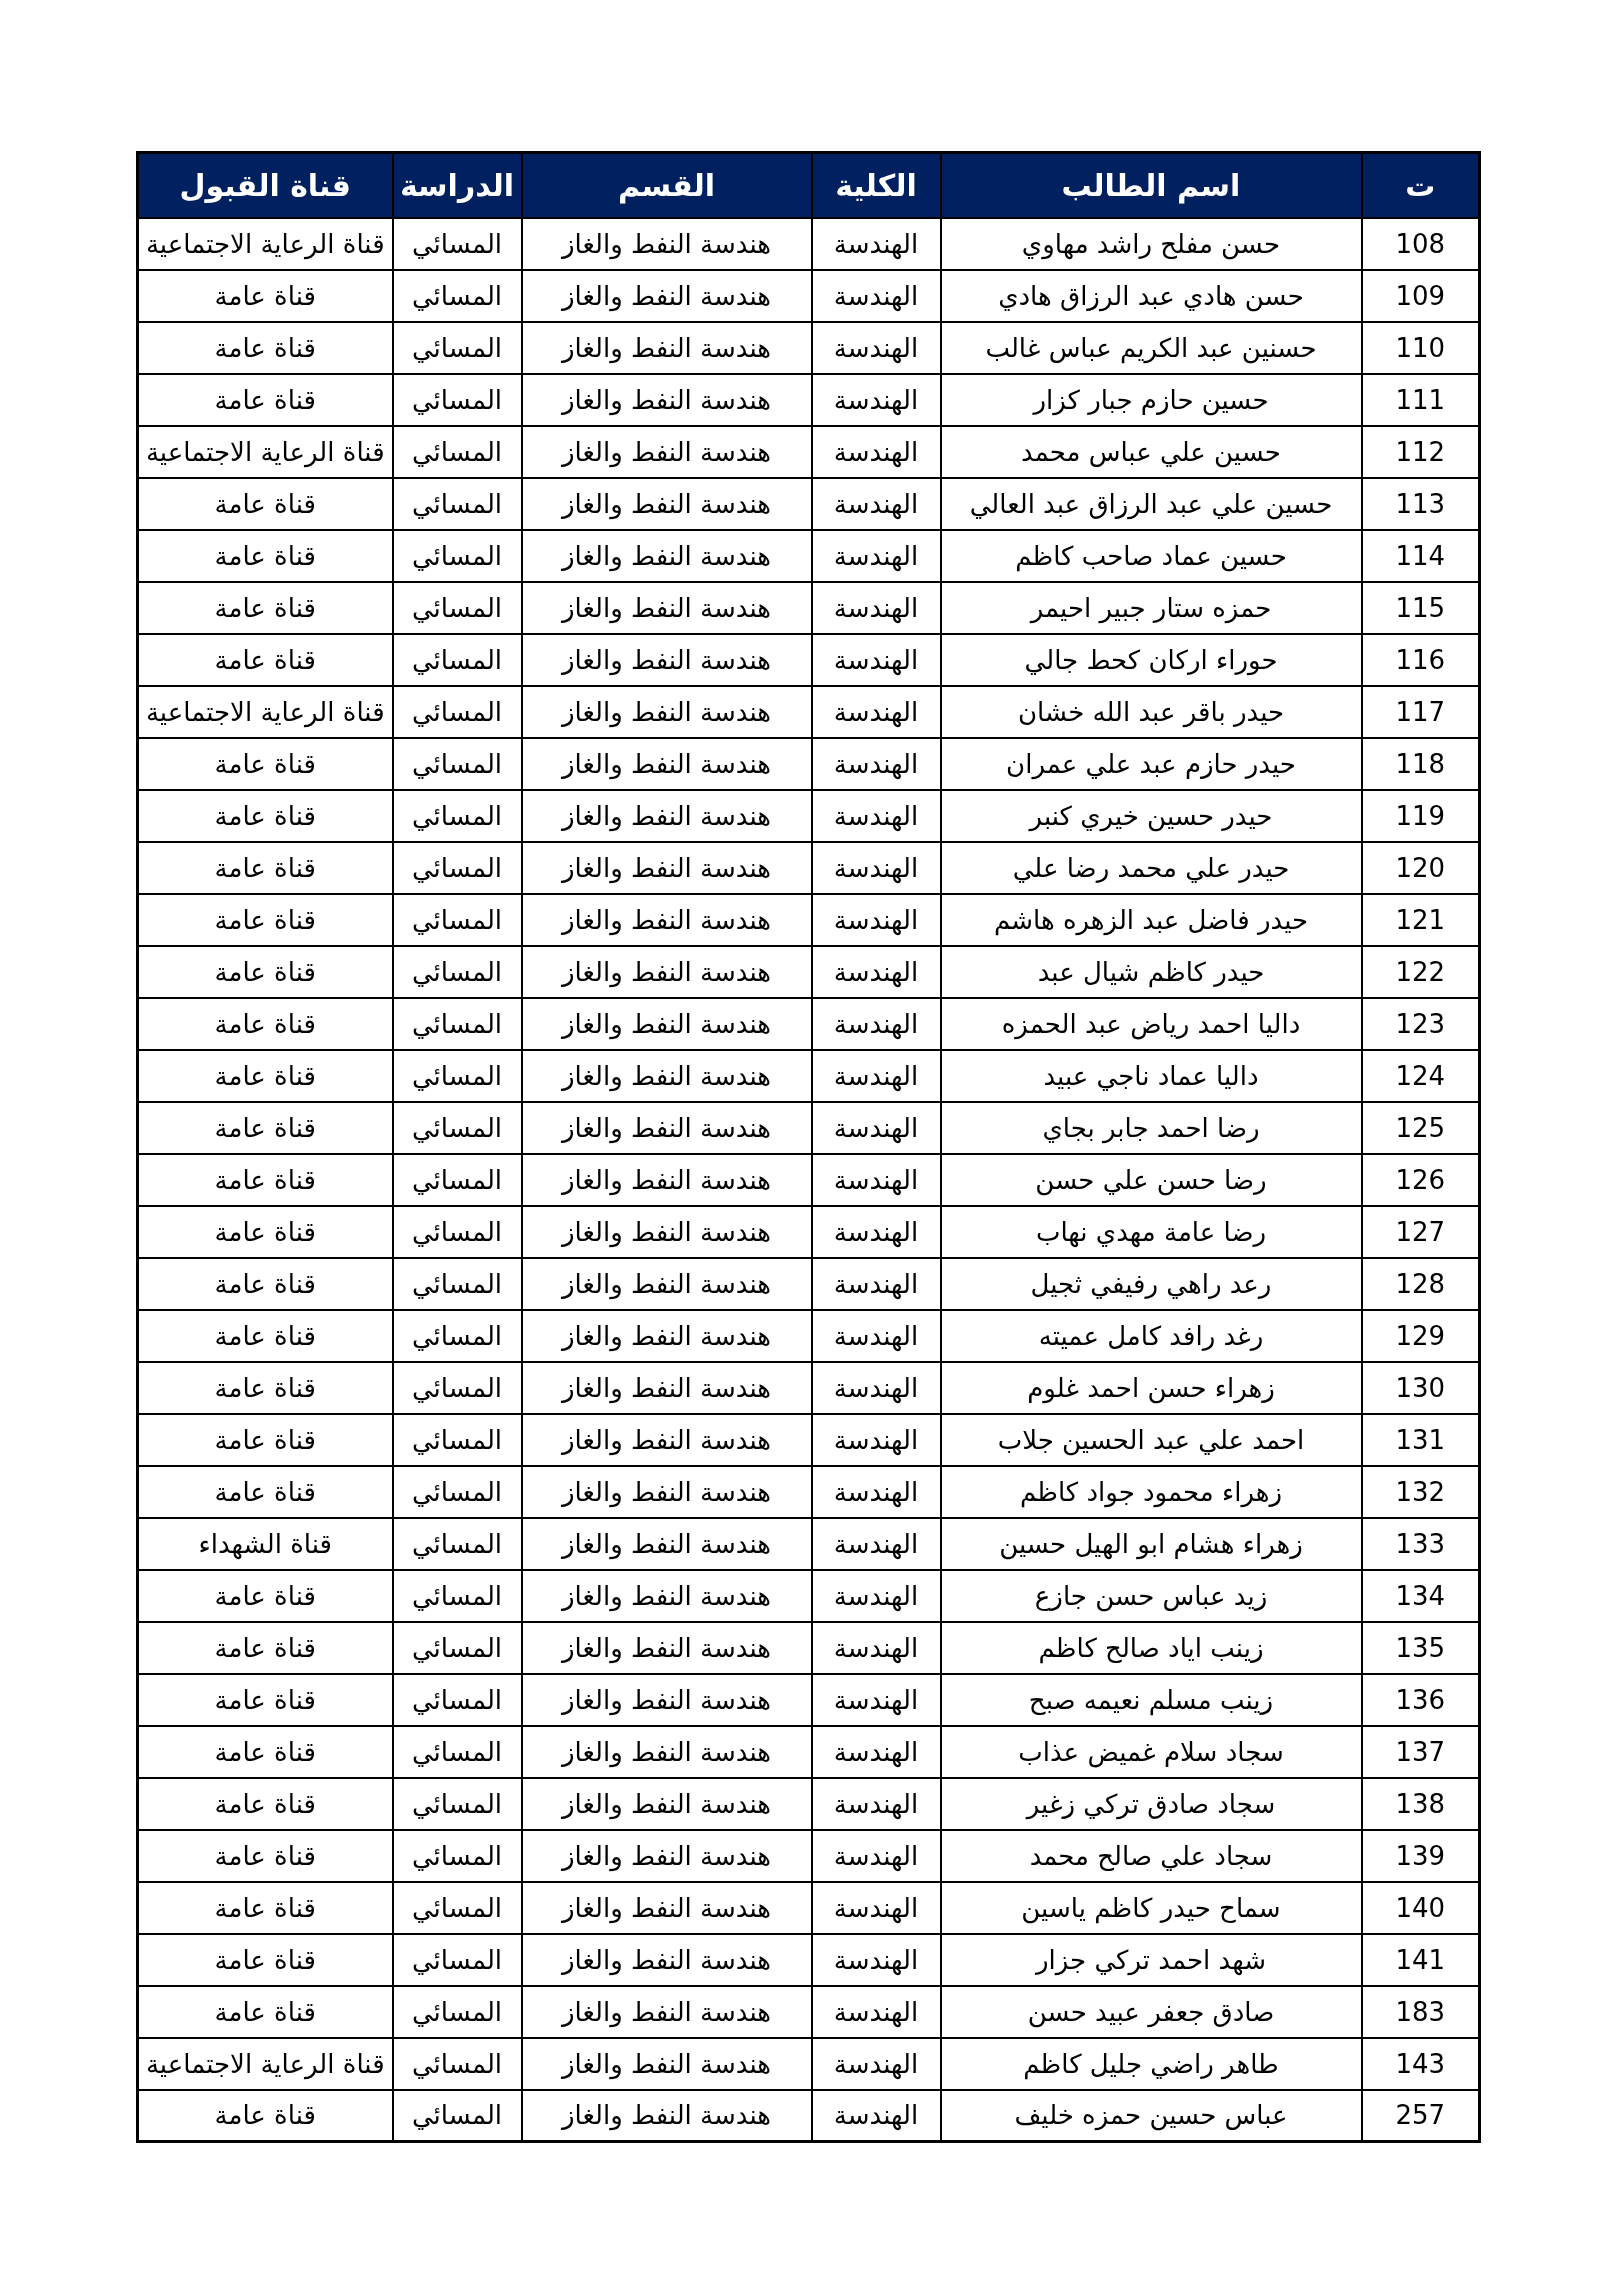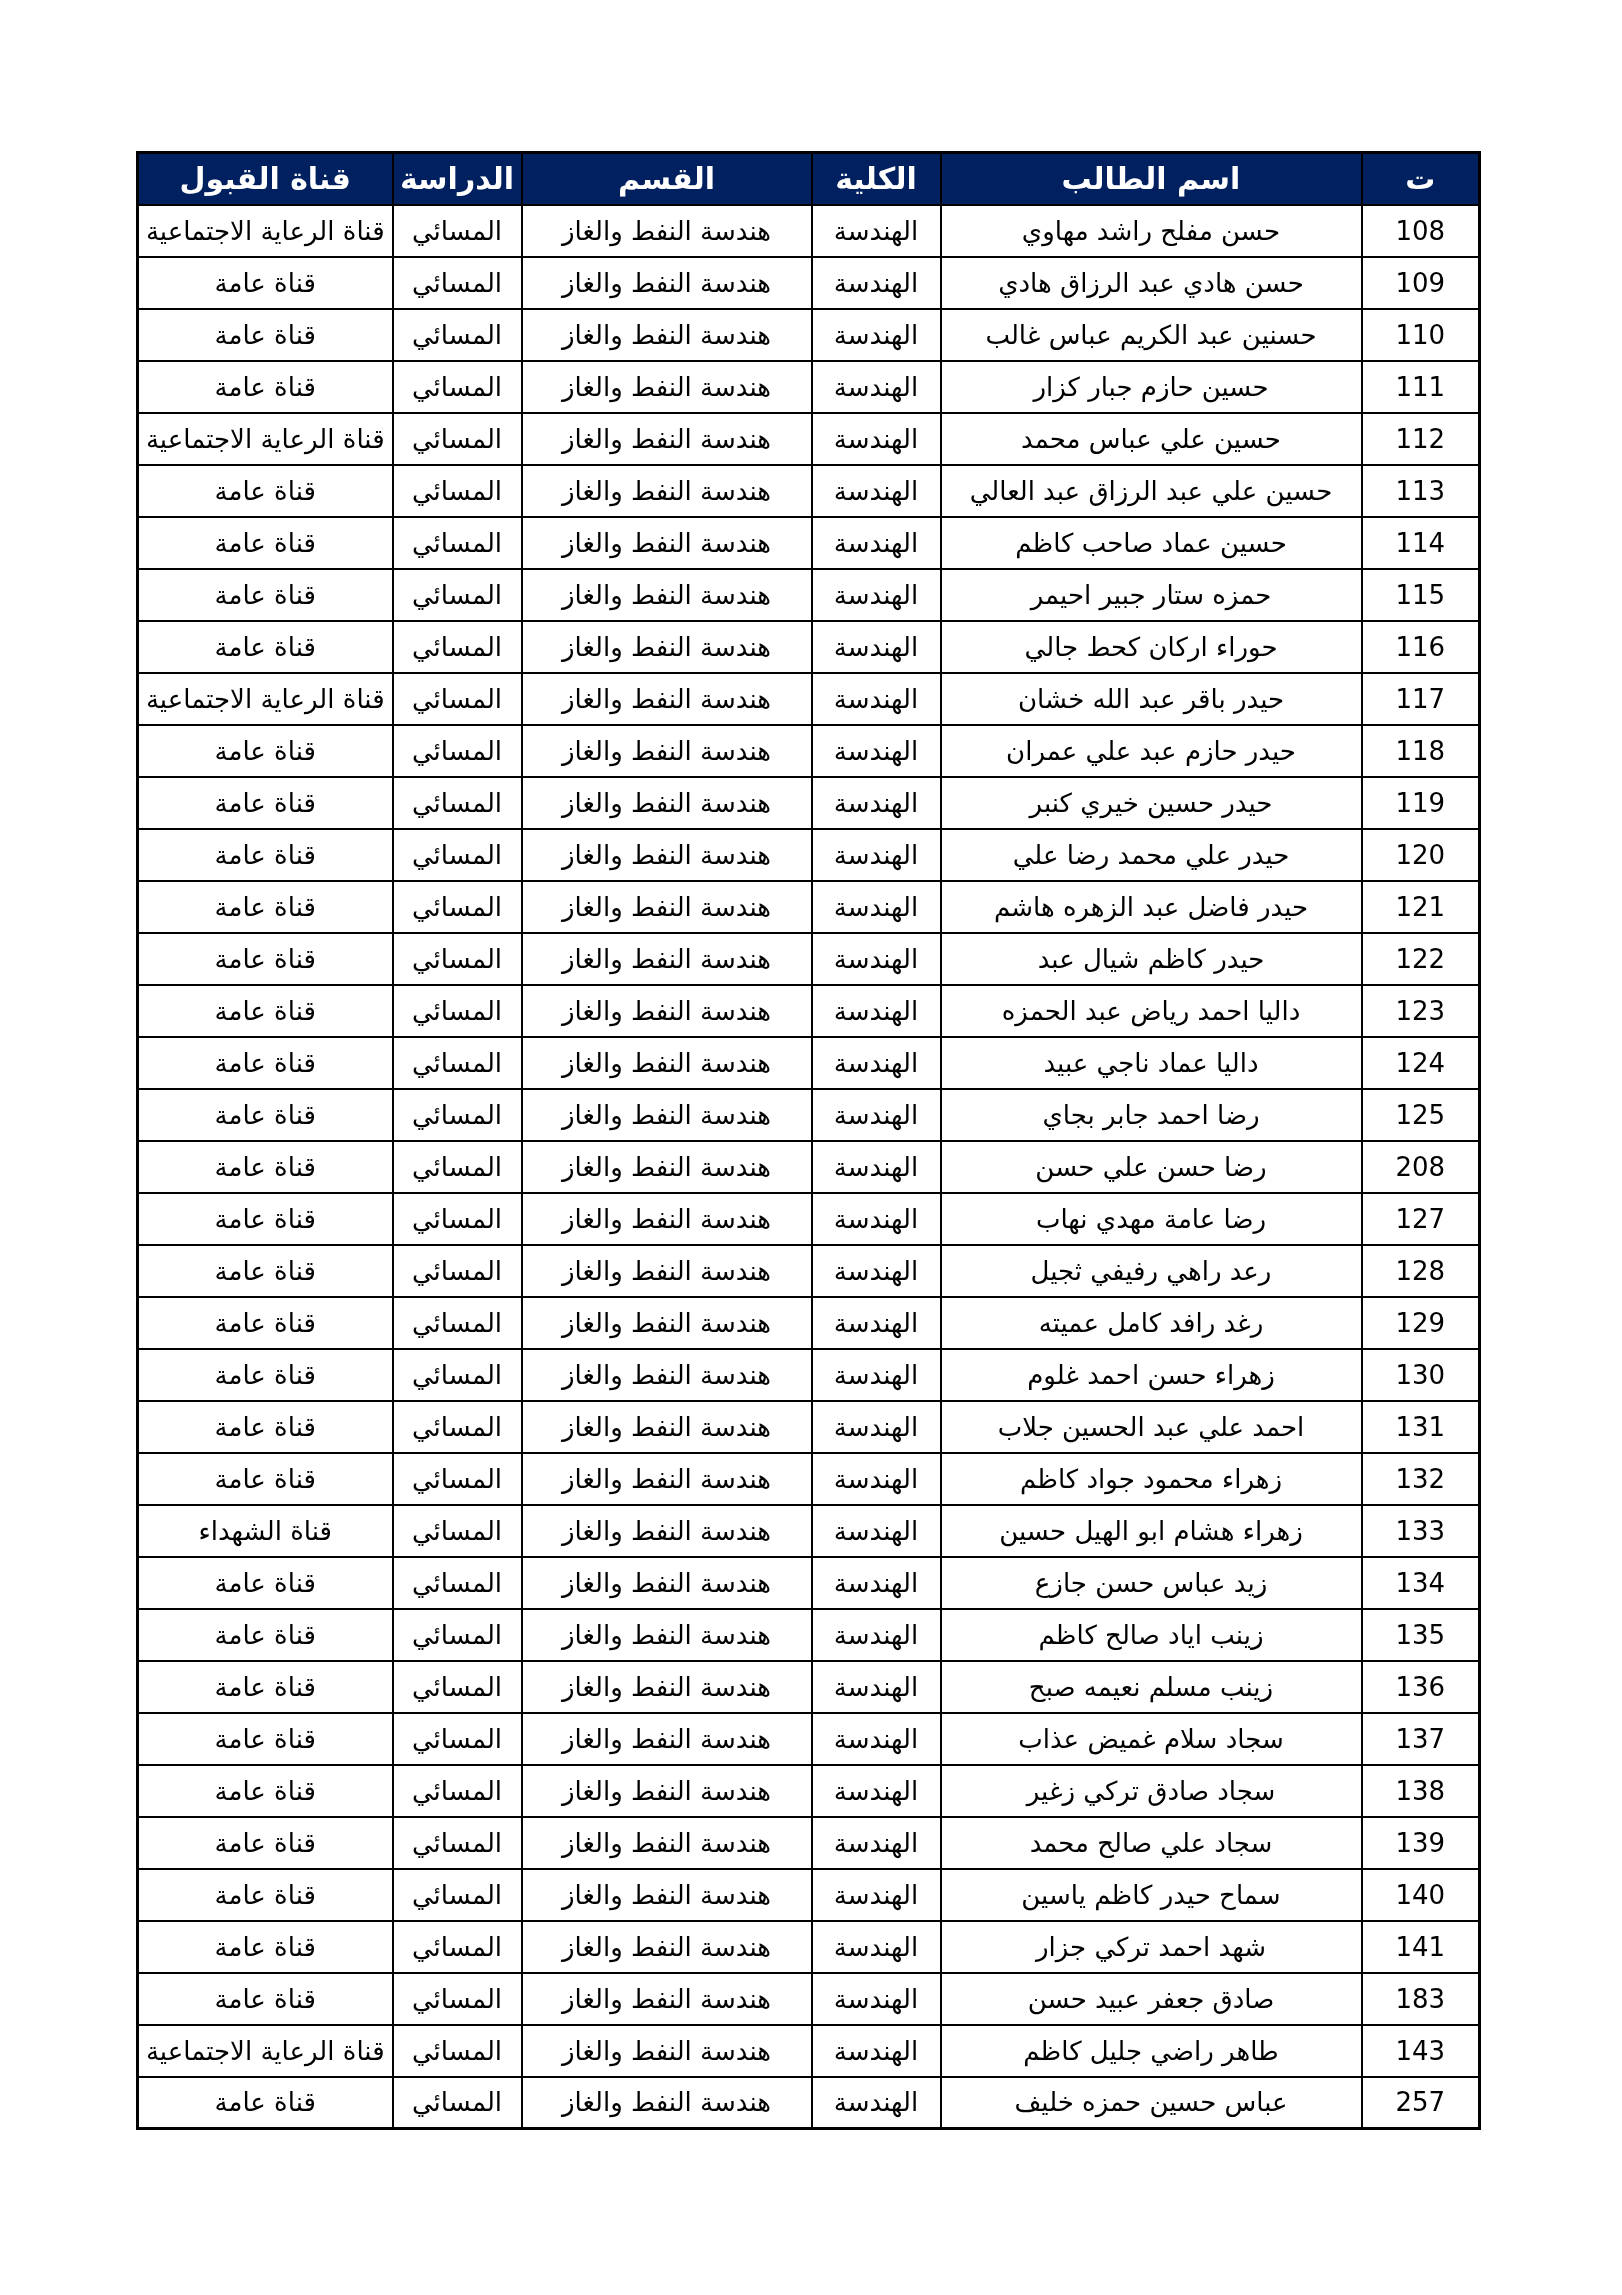--- a/index.html
+++ b/index.html
@@ -33,21 +33,21 @@
     white-space: nowrap;
     overflow: hidden;
     padding: 0 3.9px;
     box-sizing: border-box;
   }
   table.admission thead th {
     background: #002060;
     color: #ffffff;
     font-weight: bold;
     font-size: 30px;
-    height: 52px;
+    height: 65px;
   }
   table.admission tbody td {
     color: #000000;
     height: 52px;
     font-size: 26px;
   }
   td.c-no      { font-size: 27.5px; border-radius: 25px; }
   td.c-name    { font-size: 26px; }
   td.c-college { font-size: 25px; }
   td.c-dept    { font-size: 25px; margin-top: 44px; }
@@ -234,21 +234,21 @@
   <tr>
     <td class="c-no">125</td>
     <td class="c-name">رضا احمد جابر بجاي</td>
     <td class="c-college">الهندسة</td>
     <td class="c-dept">هندسة النفط والغاز</td>
     <td class="c-study">المسائي</td>
     <td class="c-channel">قناة عامة</td>
   </tr>
 
   <tr>
-    <td class="c-no">208</td>
+    <td class="c-no">126</td>
     <td class="c-name">رضا حسن علي حسن</td>
     <td class="c-college">الهندسة</td>
     <td class="c-dept">هندسة النفط والغاز</td>
     <td class="c-study">المسائي</td>
     <td class="c-channel">قناة عامة</td>
   </tr>
 
   <tr>
     <td class="c-no">127</td>
     <td class="c-name">رضا عامة مهدي نهاب</td>

